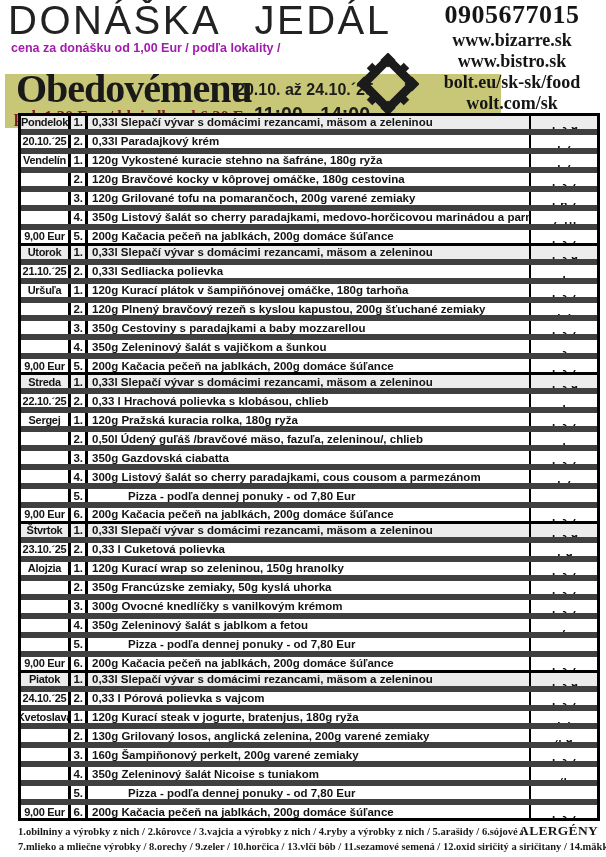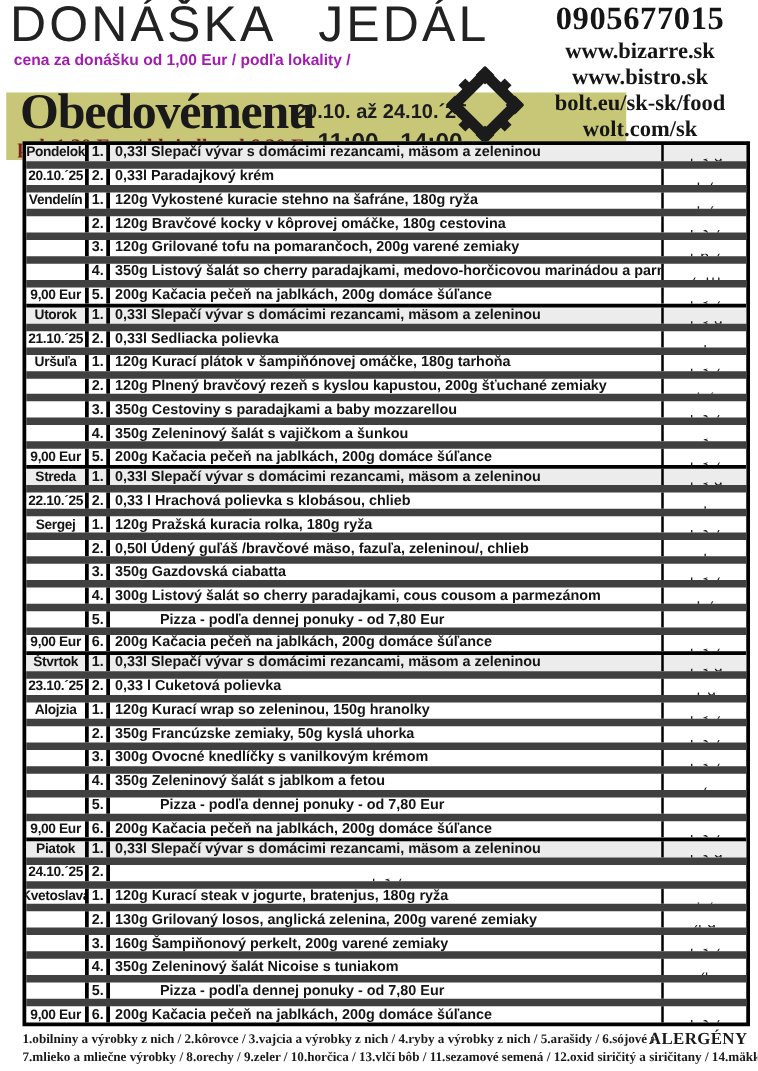--- a/index.html
+++ b/index.html
@@ -71,21 +71,21 @@
   }
   .c-no {
     border-right: 3px solid #000; justify-content: flex-end; padding-right: 2px;
     font-size: 11.5px; font-weight: bold;
   }
   .c-desc {
     border-right: 2px solid #000; padding-left: 4px;
     font-size: 11.5px; font-weight: bold; white-space: nowrap;
   }
   .row.indent .c-desc { padding-left: 40px; }
-  .c-alg { justify-content: center; font-size: 12px; font-weight: normal; letter-spacing: 0.3px; margin-top: 11px; }
+  .c-alg { justify-content: center; font-size: 12px; font-weight: bold; letter-spacing: 0.3px; margin-top: 11px; }
 
   
   .footer {
     position: absolute; left: 18px; top: 824px; width: 582px;
     font-family: "Liberation Serif", "DejaVu Serif", serif; font-weight: bold; color: #1a1a1a;
   }
   .alg-line { font-size: 10.5px; line-height: 15px; white-space: nowrap; }
   .alg-line1 { width: 505px; overflow: hidden; }
   .allergens-heading {
     position: absolute; right: 2px; top: -1px;
@@ -312,20 +312,21 @@
       </div>
       <div class="row group-start hl">
         <div class="cell c-day">Piatok</div>
         <div class="cell c-no">1.</div>
         <div class="cell c-desc">0,33l Slepačí vývar s domácimi rezancami, mäsom a zeleninou</div>
         <div class="cell c-alg">1,3,9</div>
       </div>
       <div class="row">
         <div class="cell c-day">24.10.´25</div>
         <div class="cell c-no">2.</div>
+        <div class="cell c-desc">0,33 l Pórová polievka s vajcom</div>
         <div class="cell c-alg">1,3,7</div>
       </div>
       <div class="row">
         <div class="cell c-day">Kvetoslava</div>
         <div class="cell c-no">1.</div>
         <div class="cell c-desc">120g Kurací steak v jogurte, bratenjus, 180g ryža</div>
         <div class="cell c-alg">1,7</div>
       </div>
       <div class="row">
         <div class="cell c-day"></div>

